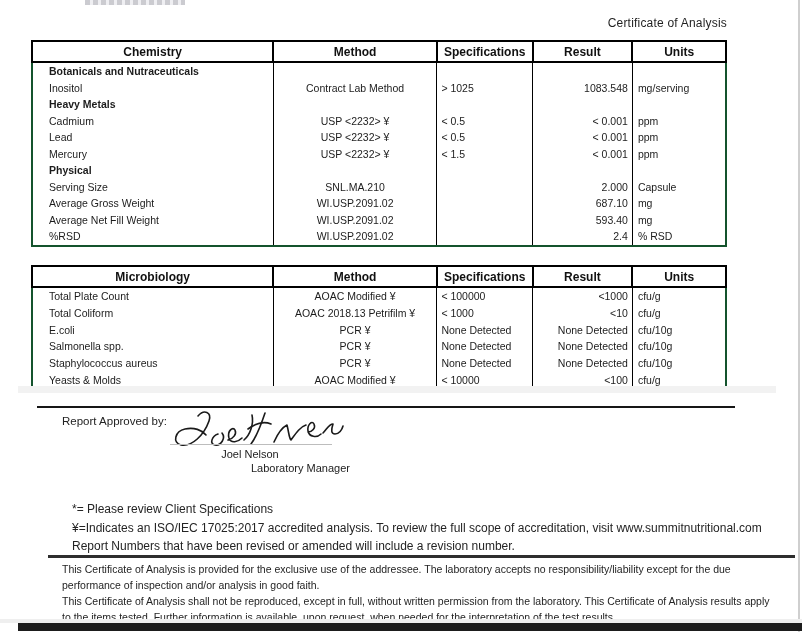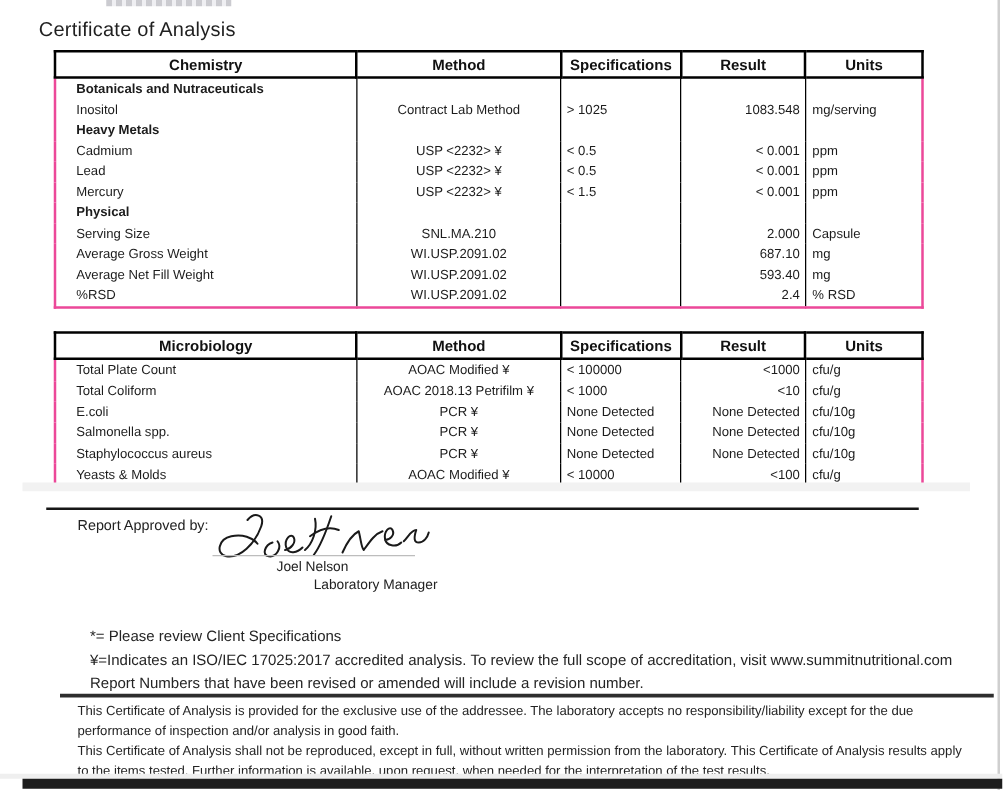--- a/index.html
+++ b/index.html
@@ -11,29 +11,29 @@
 
   
   #cutoff{left:85px;top:0;width:100px;height:5px;
     background:repeating-linear-gradient(90deg,#c2c2c8 0 5px,#ececf0 5px 8px);
     opacity:.85;}
 
   
   #page-edge{left:798px;top:0;width:2px;height:632px;background:#cfcfcf;}
 
   
-  #title{left:31px;top:16px;width:696px;text-align:left;
-    font-size:16px;color:#1f1f1f;letter-spacing:.2px;}
+  #title{left:31px;top:16px;width:696px;text-align:right;
+    font-size:12px;color:#1f1f1f;letter-spacing:.2px;}
 
   
   .tablebox{position:absolute;left:31px;width:696px;}
   #chem{top:40px;}
   #micro{top:265px;}
   .tablebox table{width:100%;border-collapse:collapse;table-layout:fixed;
-    border:2px solid #ec4899;margin-left:12px;}
+    border:2px solid #14532d;}
   .tablebox th{
     border:2px solid #000;font-size:12px;font-weight:bold;color:#111;
     height:19px;padding:0 2px;overflow:hidden;white-space:nowrap;}
   .tablebox td{
     border-left:1px solid #000;border-right:1px solid #000;
     font-size:10.5px;height:16.5px;padding:0 4px;overflow:hidden;
     white-space:nowrap;color:#1c1c1c;}
   #micro td{height:16.7px;}
   td.c0{text-align:left;padding-left:16px;}
   td.c1{text-align:center;}

